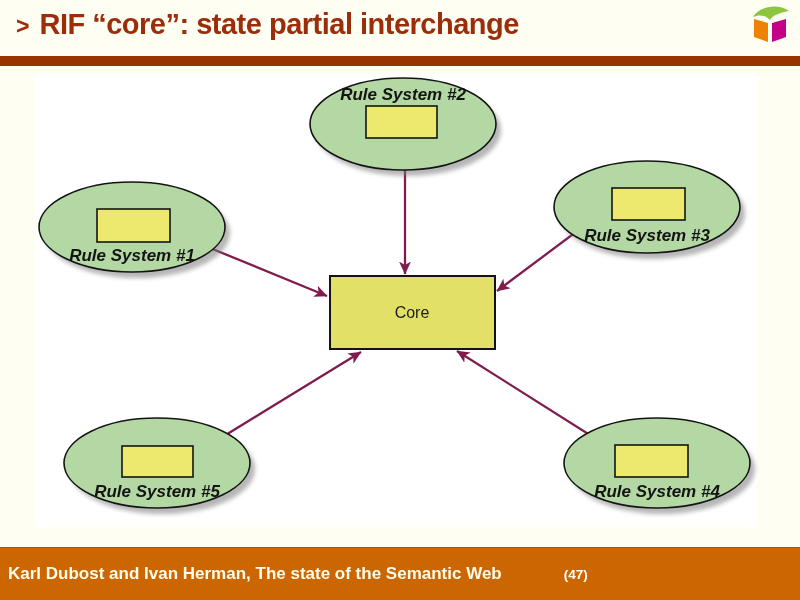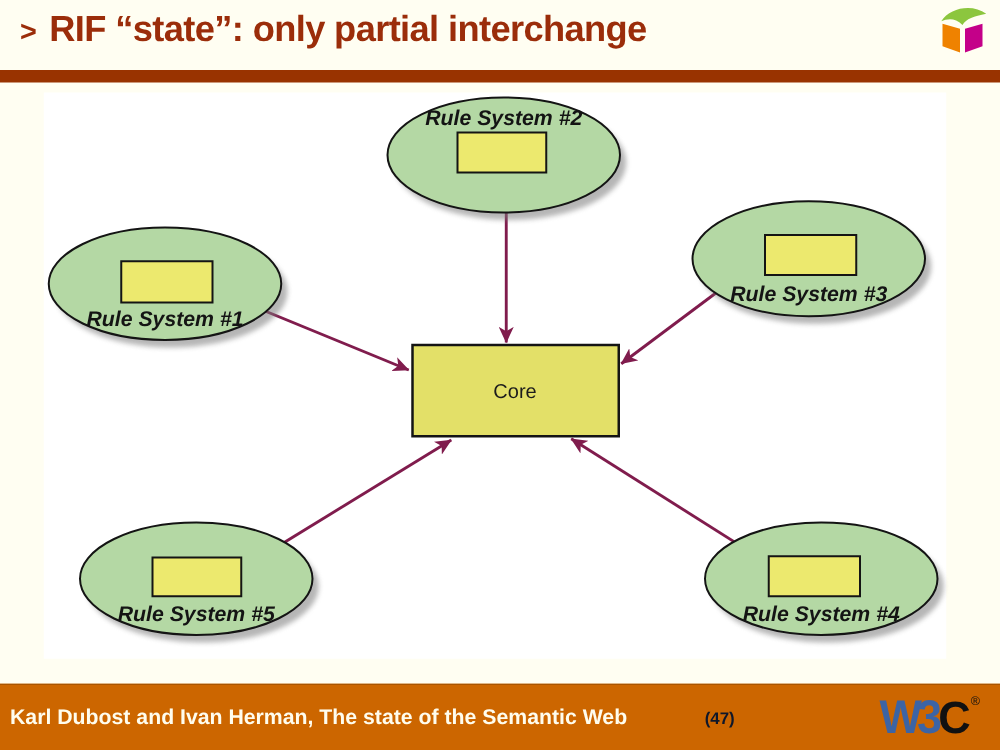--- a/index.html
+++ b/index.html
@@ -17,34 +17,34 @@
   
   .diagram-svg{position:absolute;left:0;top:0;}
   .sys-label{font-family:"Liberation Sans",sans-serif;font-size:17px;font-weight:bold;font-style:italic;fill:#141414;text-anchor:middle;}
   .core-label{font-family:"Liberation Sans",sans-serif;font-size:16px;fill:#1c1c1c;text-anchor:middle;}
   
   .footer{
     position:absolute;left:0;top:547px;width:800px;height:53px;background:#CC6600;
     border-top:1px solid #a95400;display:flex;align-items:center;box-sizing:border-box;
   }
   .footer-credit{color:#FFFDEE;font-size:17px;font-weight:bold;margin-left:8px;white-space:nowrap;}
-  .footer-page{color:#0f172a;font-size:13.5px;font-weight:bold;margin-left:62px;}
+  .footer-page{color:#ffffff;font-size:13.5px;font-weight:bold;margin-left:62px;}
   .w3c-logo{margin-left:auto;margin-right:16px;display:flex;align-items:flex-start;line-height:1;}
   .w3c-w3{font-size:36px;font-weight:bold;color:#3C64A4;letter-spacing:-4px;transform:scaleY(1.05);}
   .w3c-c{font-size:36px;font-weight:bold;color:#111;margin-left:1px;}
   .w3c-reg{font-size:10px;color:#111;margin-top:1px;}
 </style>
 </head>
 <body>
 
 <div id="slide">
 
   <div class="title-row">
     <span class="title-marker">&gt;</span>
-    <span class="title-text">RIF “state”: only partial interchange</span>
+    <span class="title-text">RIF “core”: state partial interchange</span>
   </div>
 
   <svg class="cube-icon" viewBox="0 0 42 46">
     <path d="M4,12 C11,1 29,-2 40,6 C30,8 24,10 21,15 C15,9 9,10 4,12 Z" fill="#8CC63E"></path>
     <polygon points="5,14 19,18 19,37 5,32" fill="#EF8200"></polygon>
     <polygon points="23,18 37,14 37,32 23,37" fill="#C40089"></polygon>
   </svg>
 
   <div class="title-rule"></div>
 
@@ -105,20 +105,15 @@
 
     <g>
       <rect x="330" y="276" width="165" height="73" fill="#E3E068" stroke="#141414" stroke-width="2"></rect>
       <text x="412" y="318" class="core-label">Core</text>
     </g>
   </svg>
 
   <div class="footer">
     <span class="footer-credit">Karl Dubost and Ivan Herman, The state of the Semantic Web</span>
     <span class="footer-page">(47)</span>
-    <span class="w3c-logo">
-      <span class="w3c-w3">W3</span>
-      <span class="w3c-c">C</span>
-      <span class="w3c-reg">®</span>
-    </span>
   </div>
 
 </div>
 
 </body></html>

